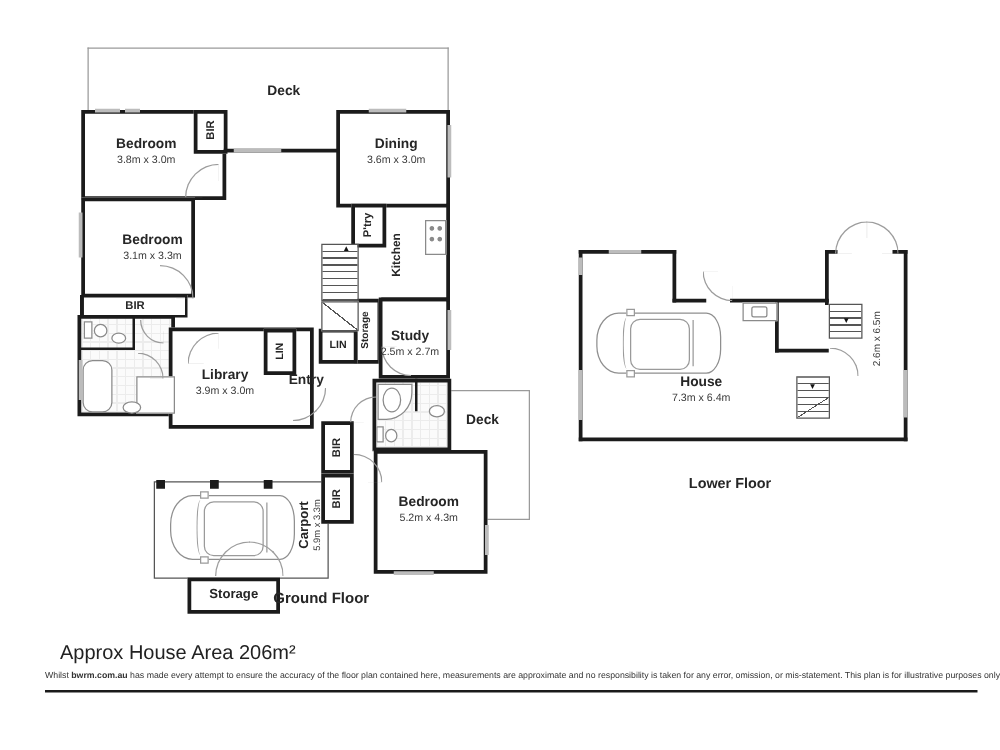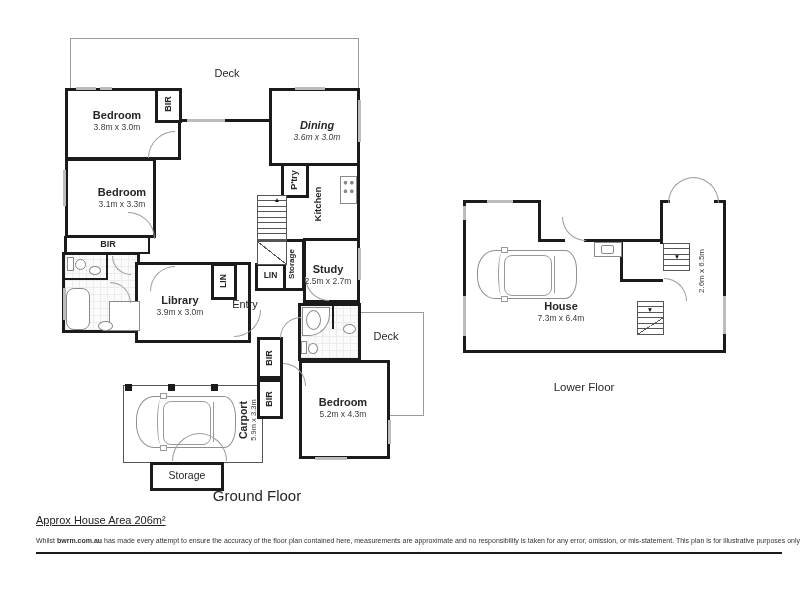--- a/index.html
+++ b/index.html
@@ -24,21 +24,21 @@
         background:linear-gradient(to bottom right,transparent 48.5%,#555 48.5%,#555 51.5%,transparent 51.5%);}
   .sarrow{position:absolute;font-size:6.5px;color:#111;line-height:1;text-align:center;z-index:5;}
   .tile{background-color:#fbfbfb;background-image:
         repeating-linear-gradient(0deg,#ececec 0 1px,transparent 1px 7px),
         repeating-linear-gradient(90deg,#ececec 0 1px,transparent 1px 7px);}
   .fix{position:absolute;box-sizing:border-box;border:1px solid #8a8a8a;background:#fff;z-index:3;}
   .ellipse{border-radius:50%;}
   .lbl{position:absolute;text-align:center;color:#262626;z-index:5;}
   .name{display:block;font-weight:700;font-size:11px;line-height:1.15;}
   .dims{display:block;font-weight:400;font-size:8.5px;color:#3c3c3c;line-height:1.25;}
-  .solo{font-weight:400;font-size:11px;line-height:1.1;}
+  .solo{font-weight:700;font-size:11px;line-height:1.1;}
   .closet{font-weight:700;font-size:9px;line-height:1;}
   .vrot{position:absolute;width:100px;height:14px;line-height:14px;text-align:center;
         transform:rotate(-90deg);transform-origin:50% 50%;z-index:5;color:#262626;}
   .v-name{font-weight:700;font-size:10.5px;}
   .v-dims{font-weight:400;font-size:7.5px;color:#3c3c3c;}
   .v-small{font-weight:700;font-size:8px;}
   .car{position:absolute;box-sizing:border-box;border:1.5px solid #8f8f8f;background:#fff;
        border-radius:18px 12px 12px 18px / 45% 40% 40% 45%;z-index:2;}
   .car .cab{position:absolute;left:27%;top:8%;width:46%;height:84%;
        border:1px solid #9a9a9a;border-radius:8px;}
@@ -47,21 +47,21 @@
   .car .l2{position:absolute;left:78%;top:10%;width:5%;height:80%;
        border-left:1.2px solid #9a9a9a;}
   .car .m1{position:absolute;left:23%;top:-8%;width:5px;height:4px;border:1px solid #9a9a9a;background:#fff;}
   .car .m2{position:absolute;left:23%;bottom:-8%;width:5px;height:4px;border:1px solid #9a9a9a;background:#fff;}
   .cook{background-image:
      radial-gradient(circle at 30% 22%,#8a8a8a 1.5px,transparent 2.2px),
      radial-gradient(circle at 72% 22%,#8a8a8a 1.5px,transparent 2.2px),
      radial-gradient(circle at 30% 55%,#8a8a8a 1.5px,transparent 2.2px),
      radial-gradient(circle at 72% 55%,#8a8a8a 1.5px,transparent 2.2px);}
   .post{position:absolute;width:7px;height:7px;background:#1b1b1b;z-index:4;}
-  .footer-area{position:absolute;left:36px;top:514px;font-size:11px;color:#222;z-index:6;text-decoration:underline;}
+  .footer-area{position:absolute;left:48px;top:514px;font-size:16px;color:#222;z-index:6;}
   .footer-disc{position:absolute;left:36px;top:537px;width:760px;font-size:7px;color:#333;
                white-space:nowrap;z-index:6;}
   .footer-rule{position:absolute;left:36px;top:552px;width:746px;height:1.5px;background:#1a1a1a;z-index:6;}
   .footer-addr{position:absolute;left:36px;top:559px;font-size:21px;font-weight:700;color:#0d0d0d;z-index:6;}
 </style>
 </head>
 <body>
 
 <div class="plan">
 
@@ -147,21 +147,21 @@
     <div class="l2"></div>
     <div class="m1"></div>
     <div class="m2"></div>
   </div>
 
   <div class="lbl solo" style="left:177px;top:67px;width:100px;">Deck</div>
   <div class="lbl" style="left:67px;top:109px;width:100px;">
     <span class="name">Bedroom</span>
     <span class="dims">3.8m x 3.0m</span>
   </div>
-  <div class="lbl" style="left:267px;top:119px;width:100px;font-style:italic;">
+  <div class="lbl" style="left:267px;top:109px;width:100px;">
     <span class="name">Dining</span>
     <span class="dims">3.6m x 3.0m</span>
   </div>
   <div class="lbl" style="left:72px;top:186px;width:100px;">
     <span class="name">Bedroom</span>
     <span class="dims">3.1m x 3.3m</span>
   </div>
   <div class="lbl" style="left:278px;top:263px;width:100px;">
     <span class="name">Study</span>
     <span class="dims">2.5m x 2.7m</span>
@@ -172,21 +172,21 @@
   </div>
   <div class="lbl solo" style="left:215px;top:298px;width:60px;">Entry</div>
   <div class="lbl" style="left:293px;top:396px;width:100px;">
     <span class="name">Bedroom</span>
     <span class="dims">5.2m x 4.3m</span>
   </div>
   <div class="lbl solo" style="left:356px;top:330px;width:60px;">Deck</div>
   <div class="lbl closet" style="left:78px;top:240px;width:60px;">BIR</div>
   <div class="lbl closet" style="left:255px;top:271px;width:31px;font-size:8.5px;">LIN</div>
   <div class="lbl solo" style="left:150px;top:470px;width:74px;font-size:10.5px;">Storage</div>
-  <div class="lbl solo" style="left:187px;top:488px;width:140px;font-size:15px;text-align:center;">Ground Floor</div>
+  <div class="lbl solo" style="left:187px;top:472px;width:140px;font-size:12px;text-align:center;">Ground Floor</div>
 
   <div class="vrot closet" style="left:118px;top:97px;">BIR</div>
   <div class="vrot closet" style="left:244px;top:173px;">P'try</div>
   <div class="vrot v-name" style="left:268px;top:197px;font-size:9.5px;">Kitchen</div>
   <div class="vrot v-small" style="left:242px;top:257px;">Storage</div>
   <div class="vrot closet" style="left:173px;top:274px;font-size:8.5px;">LIN</div>
   <div class="vrot closet" style="left:219px;top:351px;">BIR</div>
   <div class="vrot closet" style="left:219px;top:392px;">BIR</div>
   <div class="vrot v-name" style="left:193px;top:413px;">Carport</div>
   <div class="vrot v-dims" style="left:204px;top:413px;">5.9m x 3.3m</div>

